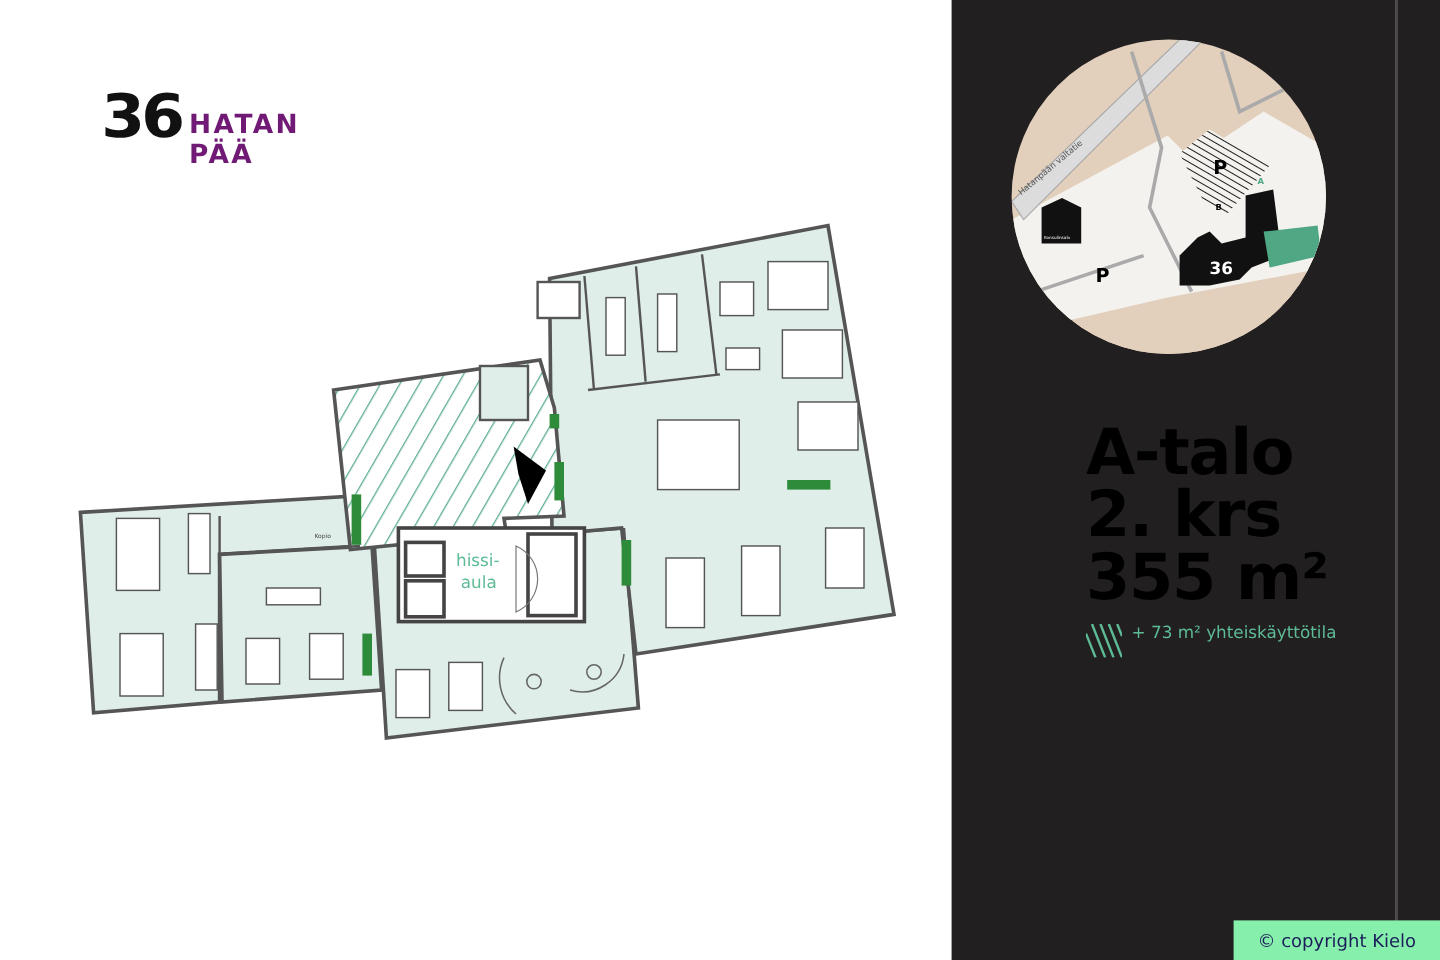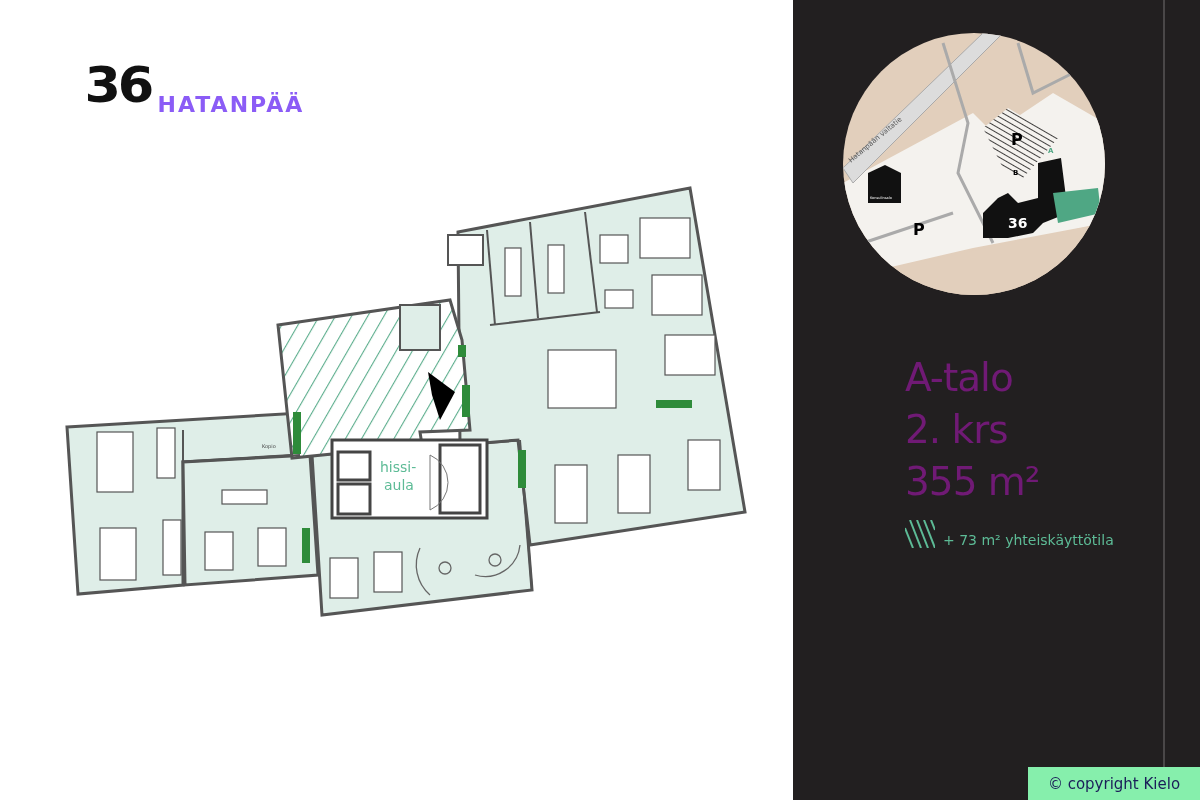--- a/index.html
+++ b/index.html
@@ -1,25 +1,25 @@
 <!DOCTYPE html>
 <html><head>
 <meta charset="utf-8">
 <style>
   html,body{margin:0;padding:0;}
   body{width:1200px;height:800px;position:relative;overflow:hidden;background:#ffffff;font-family:"DejaVu Sans",sans-serif;}
   .logo{position:absolute;left:86px;top:52px;display:flex;align-items:center;}
   .logo-num{font-family:"DejaVu Sans",sans-serif;font-weight:bold;font-size:50px;letter-spacing:-3px;color:#111;line-height:1;transform:scaleX(1.05);}
-  .logo-words{margin-left:8px;display:flex;flex-direction:row;font-family:"DejaVu Sans",sans-serif;font-weight:bold;font-size:22px;letter-spacing:2px;color:#8b5cf6;line-height:25px;margin-top:40px;}
+  .logo-words{margin-left:8px;display:flex;flex-direction:column;font-family:"DejaVu Sans",sans-serif;font-weight:bold;font-size:22px;letter-spacing:2px;color:#701a75;line-height:25px;margin-top:40px;}
   .plan{position:absolute;left:0;top:0;width:790px;height:800px;}
   .panel{position:absolute;left:793px;top:0;width:370px;height:800px;background:#221f20;}
   .strip{position:absolute;left:1163px;top:0;width:37px;height:800px;background:#221f20;border-left:2px solid #4a4748;box-sizing:border-box;}
   .mapcircle{position:absolute;left:843px;top:33px;width:262px;height:262px;border-radius:50%;overflow:hidden;background:#e2cfbc;}
-  .headline{position:absolute;left:905px;top:352px;color:#701a75;font-family:"DejaVu Sans",sans-serif;font-weight:normal;font-size:39px;line-height:52px;letter-spacing:-1px;}
-  .shared{position:absolute;left:905px;top:520px;display:flex;align-items:flex-end;color:#5dbb96;font-family:"DejaVu Sans",sans-serif;font-size:14px;}
+  .headline{position:absolute;left:905px;top:352px;color:#000000;font-family:"DejaVu Sans",sans-serif;font-weight:bold;font-size:53px;line-height:52px;letter-spacing:-1px;}
+  .shared{position:absolute;left:905px;top:520px;display:flex;align-items:flex-start;color:#5dbb96;font-family:"DejaVu Sans",sans-serif;font-size:14px;}
   .shared .hatch{width:30px;height:28px;margin-right:8px;}
   .copyright{position:absolute;left:1028px;top:767px;width:172px;height:33px;background:#86efac;color:#1b1d59;font-family:"DejaVu Sans",sans-serif;font-size:15px;display:flex;align-items:center;justify-content:center;}
 </style>
 </head>
 <body>
 
 <div class="logo">
   <span class="logo-num">36</span>
   <div class="logo-words">
     <span>HATAN</span>

